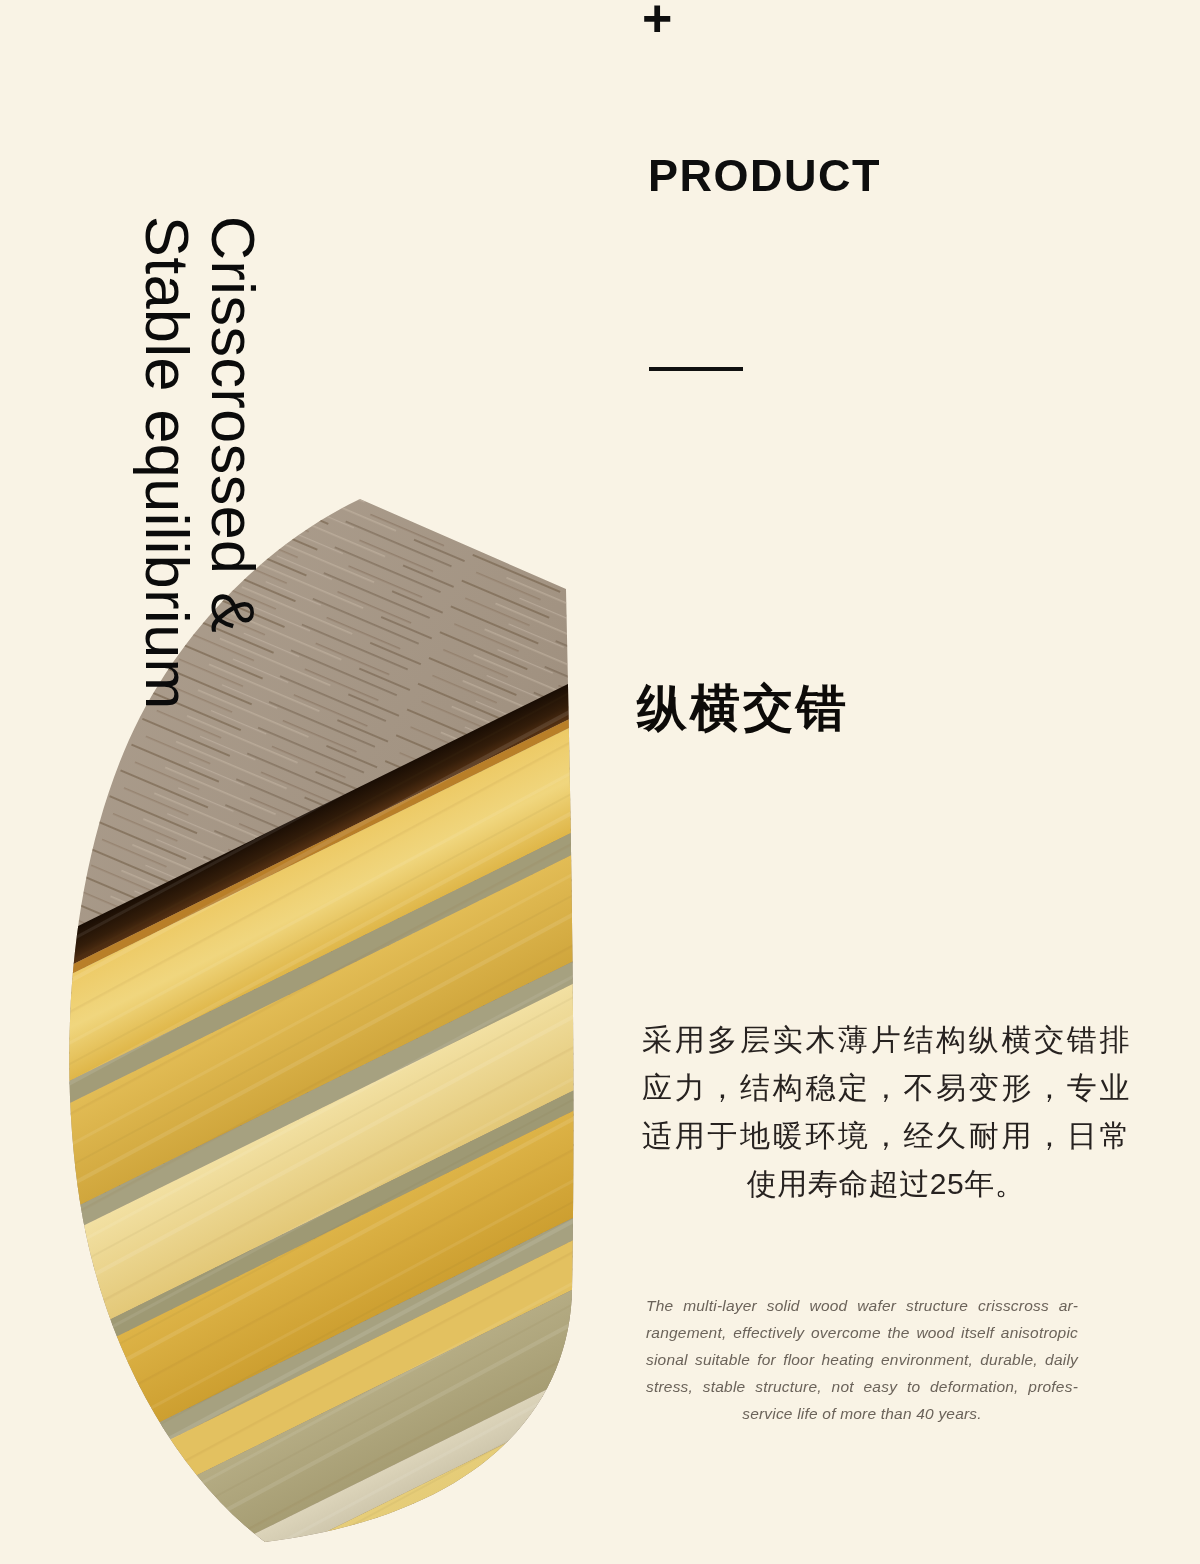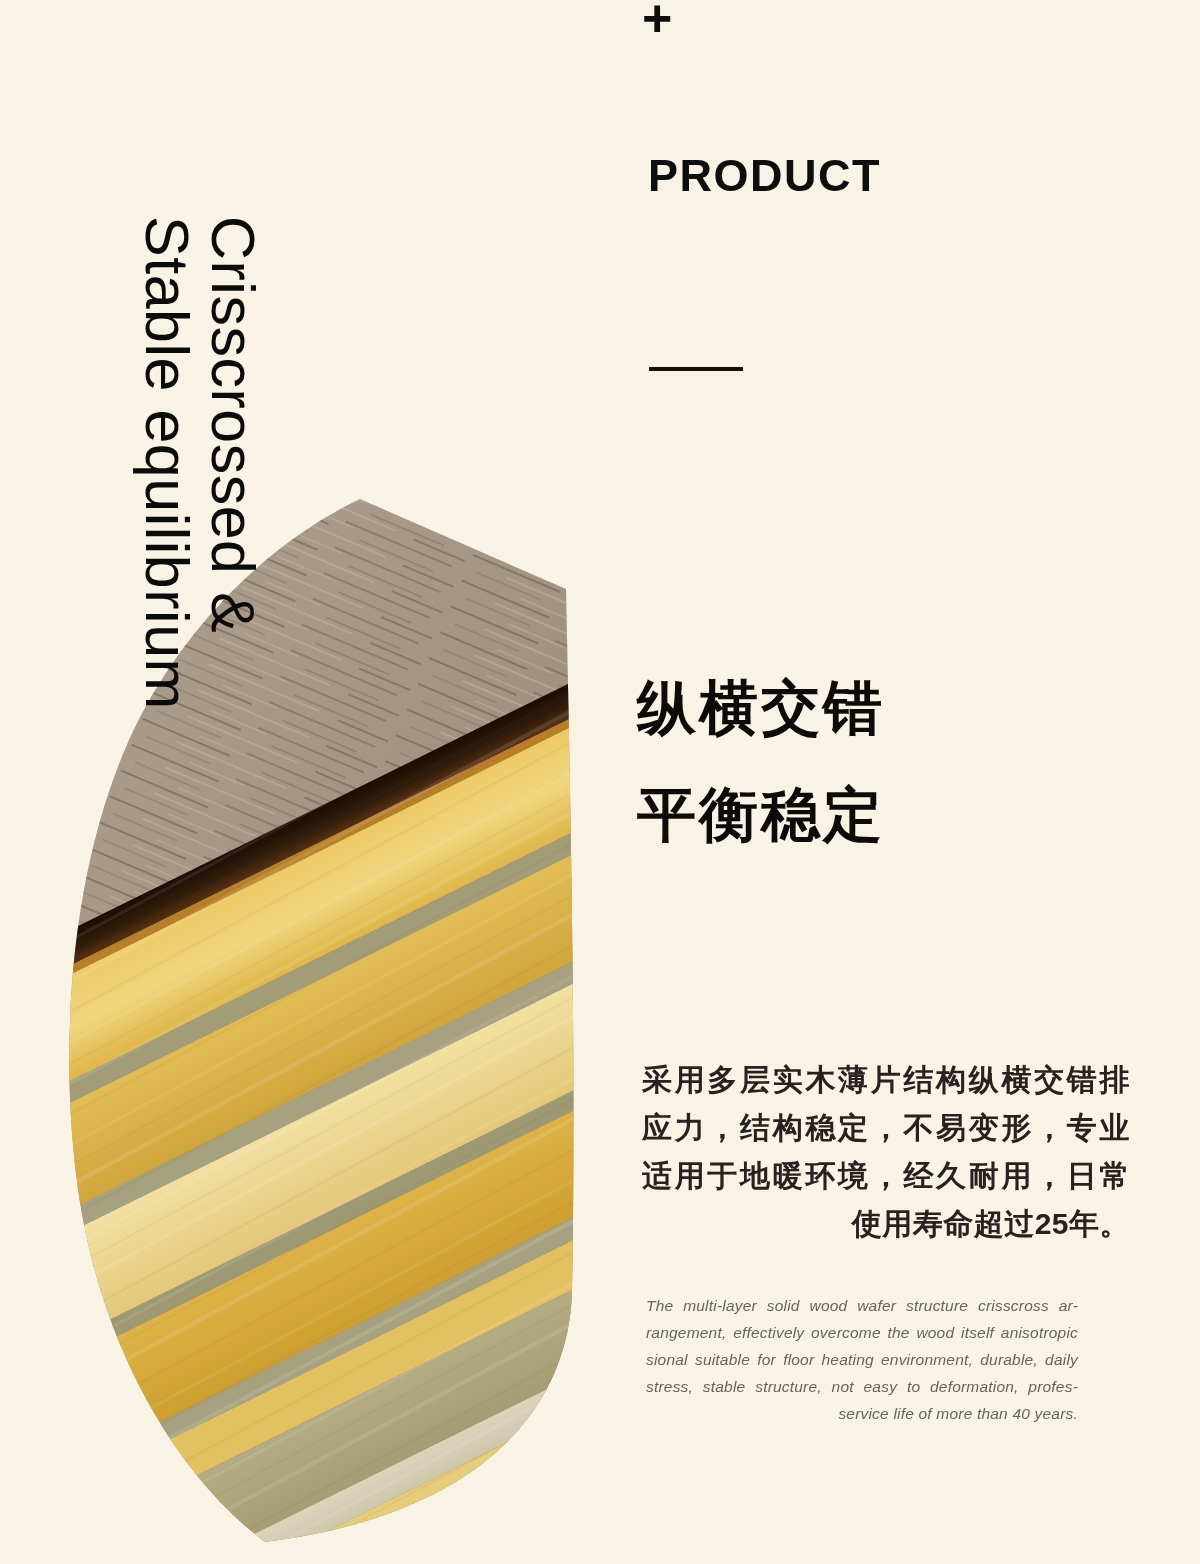--- a/index.html
+++ b/index.html
@@ -37,39 +37,39 @@
     transform-origin:top left;
     white-space:nowrap;
     font-size:61px;line-height:66px;font-weight:400;
     color:#0b0b0b;
     letter-spacing:0.5px;
   }
 
   
   .headline{
     left:637px;top:655px;
-    font-size:59px;line-height:107px;font-weight:900;
+    font-size:50px;line-height:107px;font-weight:900;
     color:#0d0b09;letter-spacing:3px;
     font-family:"Liberation Sans", sans-serif;
   }
 
   
   .zhpara{
     left:642px;top:1016px;width:488px;
-    font-size:30px;line-height:48px;font-weight:700;
-    color:#272220;letter-spacing:0.5px;margin-top:40px;
+    font-size:30px;line-height:48px;font-weight:400;
+    color:#272220;letter-spacing:0.5px;
   }
   
   .enpara{
     left:646px;top:1292px;width:432px;
     font-size:15.5px;line-height:27px;
     color:#6b635a;letter-spacing:0.2px;font-style:italic;
   }
   .jl{text-align:justify;text-align-last:justify;}
-  .ll{text-align:right;}
+  .ll{text-align:center;}
 </style>
 </head>
 <body>
 
 <div class="page" id="pageRoot" style="background: rgb(249, 243, 229);">
 
   <svg class="abs" style="left:0;top:440px;" width="620" height="1124" viewBox="0 0 620 1124" aria-hidden="true">
     <defs>
       <clipPath id="woodClip">
         <path d="M360 59 L566 149
@@ -164,21 +164,20 @@
     <div>Crisscrossed &amp;</div>
     <div>Stable equilibrium</div>
   </div>
 
   <div class="abs plus">+</div>
   <div class="abs big-title title1">PRODUCT</div>
   <div class="abs divider"></div>
 
   <div class="abs headline">
     <div>纵横交错</div>
-    <div>平衡稳定</div>
   </div>
 
   <div class="abs zhpara">
     <div class="jl">采用多层实木薄片结构纵横交错排</div>
     <div class="jl">应力，结构稳定，不易变形，专业</div>
     <div class="jl">适用于地暖环境，经久耐用，日常</div>
     <div class="ll">使用寿命超过25年。</div>
   </div>
 
   <div class="abs enpara">

